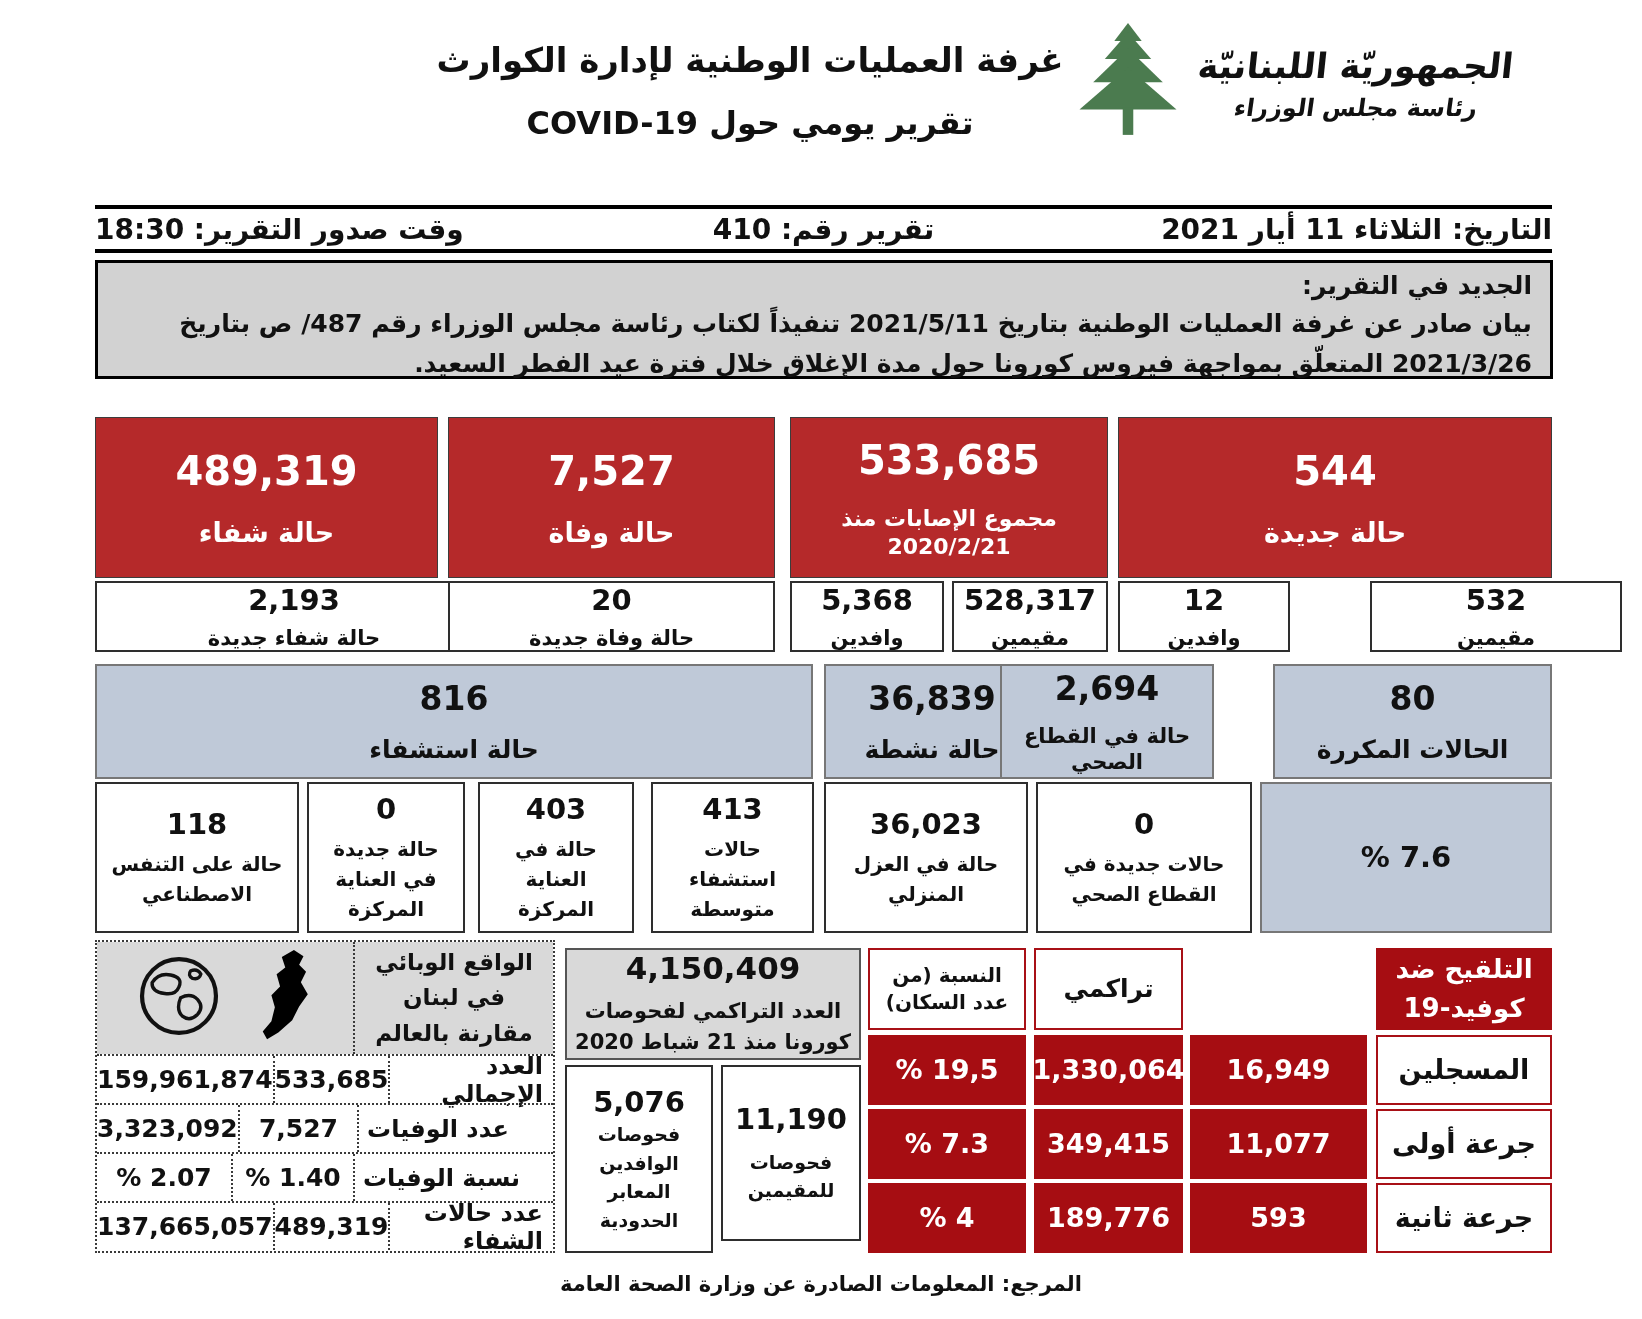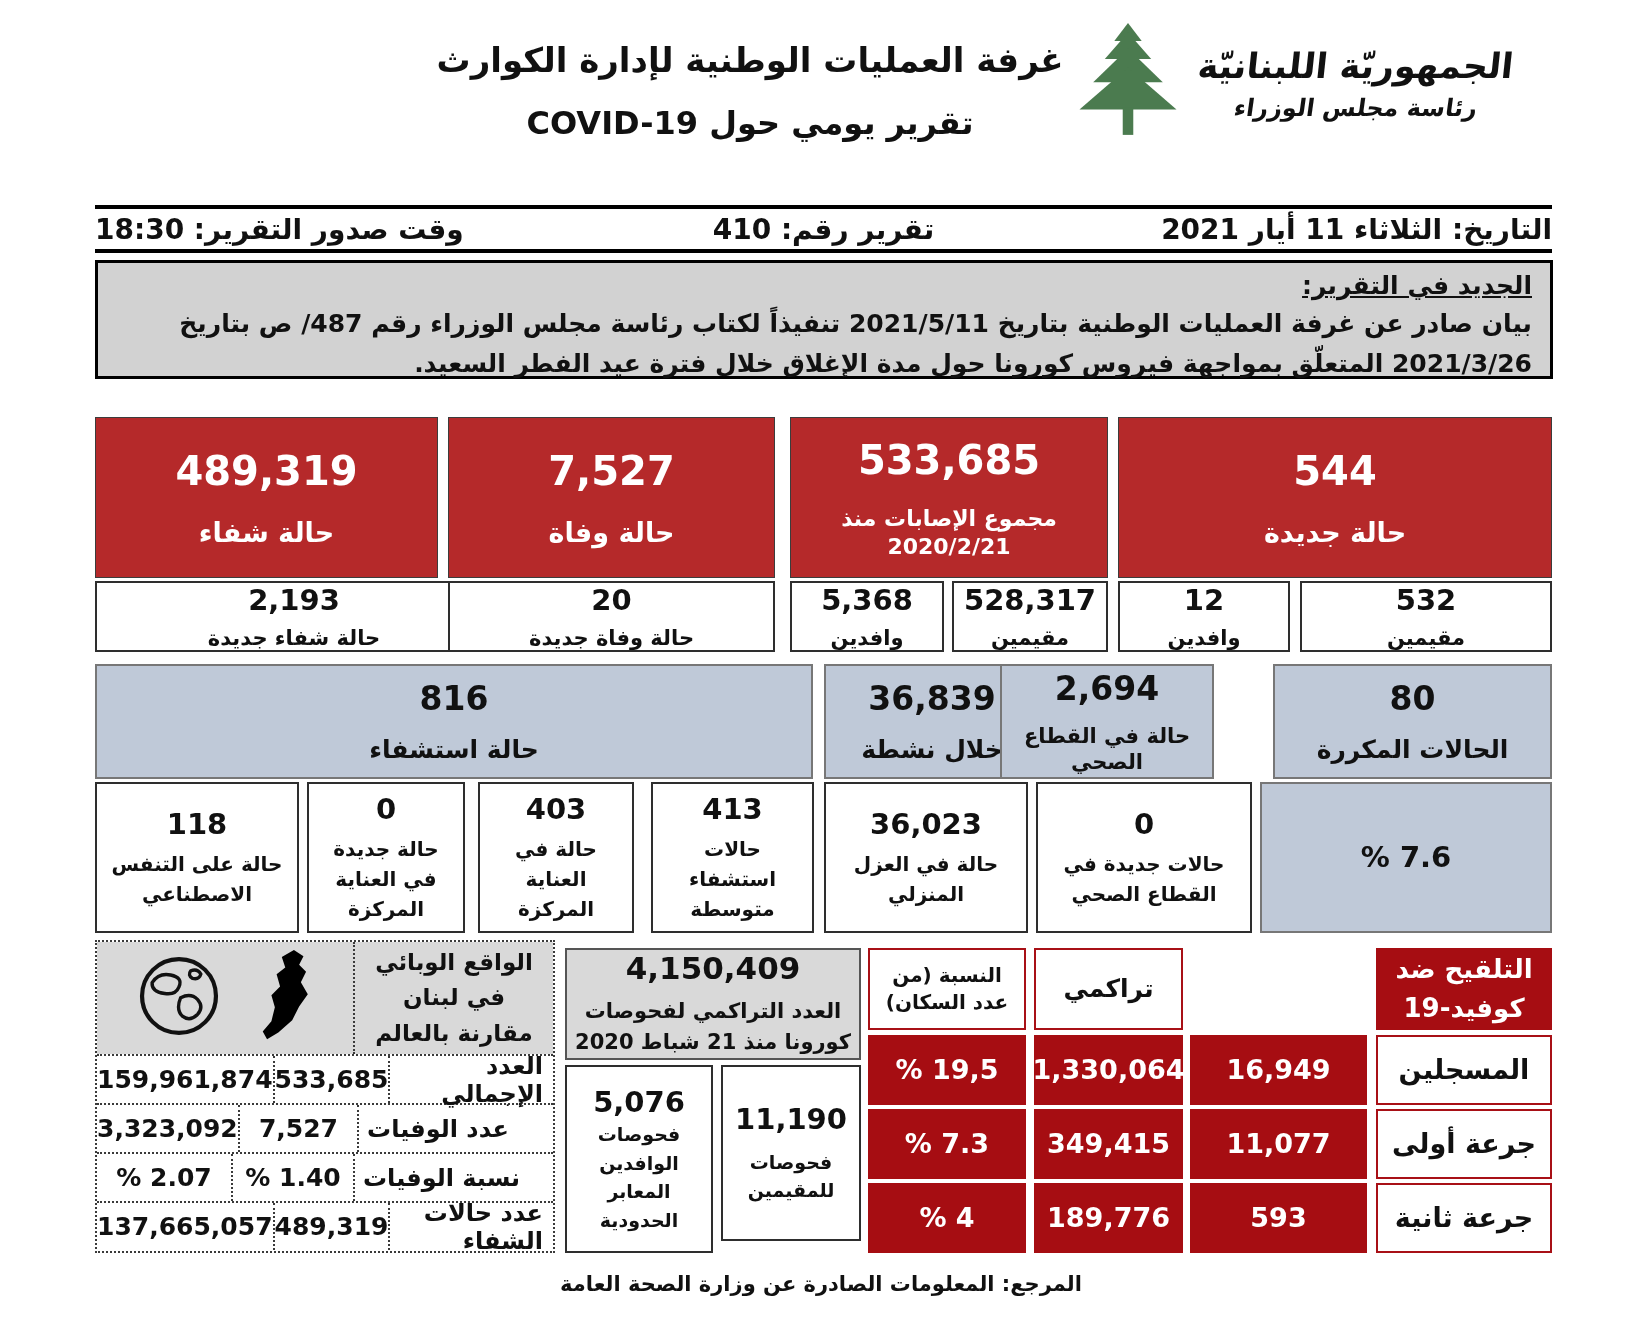--- a/index.html
+++ b/index.html
@@ -27,21 +27,21 @@
   .emblem{position:absolute;top:20px;right:78px;width:492px;height:122px;display:flex;align-items:center;justify-content:flex-end;gap:14px}
   .callig{text-align:center;padding-top:6px}
   .callig .c1{font-size:35px;font-weight:700;transform:skewX(-6deg)}
   .callig .c2{font-size:24px;font-weight:700;transform:skewX(-8deg);margin-top:8px}
   
   .datebar{position:absolute;left:95px;top:205px;width:1457px;height:48px;border-top:4px solid #000;border-bottom:4px solid #000;display:flex;align-items:center;font-size:28px;font-weight:700}
   .datebar>div{flex:1}
   .cell-r{text-align:right}.cell-c{text-align:center}.cell-l{text-align:left}
   
   .news{position:absolute;left:95px;top:260px;width:1458px;height:119px;background:#d2d2d2;border:3px solid #000;padding:8px 18px;font-weight:700}
-  .news-title{font-size:25px;text-decoration:underline}
+  .news-title{font-size:25px;}
   .news-body{font-size:25px;line-height:1.6;margin-top:4px}
   
   .cmp{position:absolute;left:95px;top:940px;width:460px;height:313px;border:2px dotted #3a3a3a;background:#fff}
   .cmp-header{display:flex;height:112px;background:#d9d9d9}
   .cmp-title{width:200px;border-left:2px dotted #3a3a3a;display:flex;align-items:center;justify-content:center;text-align:center;font-size:23px;font-weight:700;line-height:1.55;padding:0 8px}
   .cmp-icons{flex:1;display:flex;align-items:center;justify-content:space-evenly;direction:ltr}
   .cmp-row{display:flex;height:49px;border-top:2px dotted #3a3a3a;align-items:stretch}
   .cmp-label{width:200px;border-left:2px dotted #3a3a3a;display:flex;align-items:center;justify-content:flex-end;padding-left:8px;padding-right:10px;font-size:24px;font-weight:700}
   .cmp-leb{width:122px;border-left:2px dotted #3a3a3a;display:flex;align-items:center;justify-content:center;font-size:25px;font-weight:700}
   .cmp-world{flex:1;display:flex;align-items:center;justify-content:center;font-size:25px;font-weight:700}
@@ -123,32 +123,32 @@
     <div class="l2">وافدين</div>
   </div>
   <div class="box whitebox" style="left:952px;top:581px;width:156px;height:71px">
     <div class="v2">528,317</div>
     <div class="l2">مقيمين</div>
   </div>
   <div class="box whitebox" style="left:1118px;top:581px;width:172px;height:71px">
     <div class="v2">12</div>
     <div class="l2">وافدين</div>
   </div>
-  <div class="box whitebox" style="left:1300px;top:581px;width:252px;height:71px">
+  <div class="box whitebox" style="left:1370px;top:581px;width:252px;height:71px">
     <div class="v2">532</div>
     <div class="l2">مقيمين</div>
   </div>
 
   <div class="box bluegray" style="left:95px;top:664px;width:718px;height:115px">
     <div class="v3">816</div>
     <div class="l3">حالة استشفاء</div>
   </div>
   <div class="box bluegray" style="left:824px;top:664px;width:216px;height:115px">
     <div class="v3">36,839</div>
-    <div class="l3">خلال نشطة</div>
+    <div class="l3">حالة نشطة</div>
   </div>
   <div class="box bluegray" style="left:1000px;top:664px;width:214px;height:115px">
     <div class="v3">2,694</div>
     <div class="l3" style="font-size:21px">حالة في القطاع الصحي</div>
   </div>
   <div class="box bluegray" style="left:1273px;top:664px;width:279px;height:115px">
     <div class="v3">80</div>
     <div class="l3">الحالات المكررة</div>
   </div>
 

